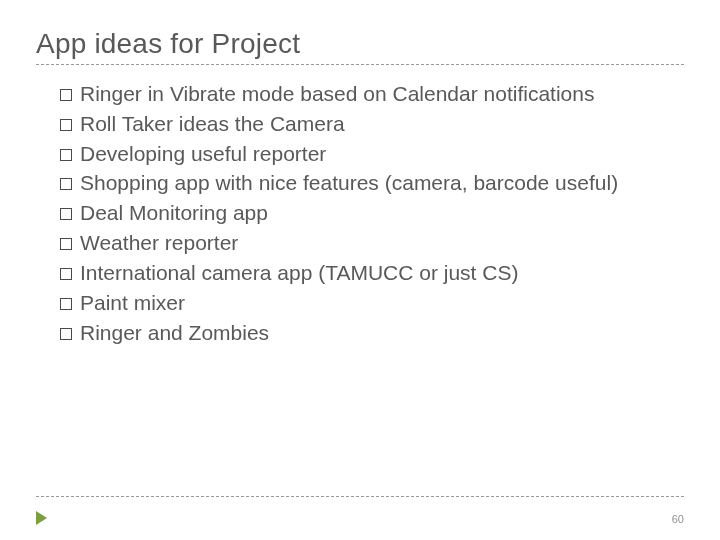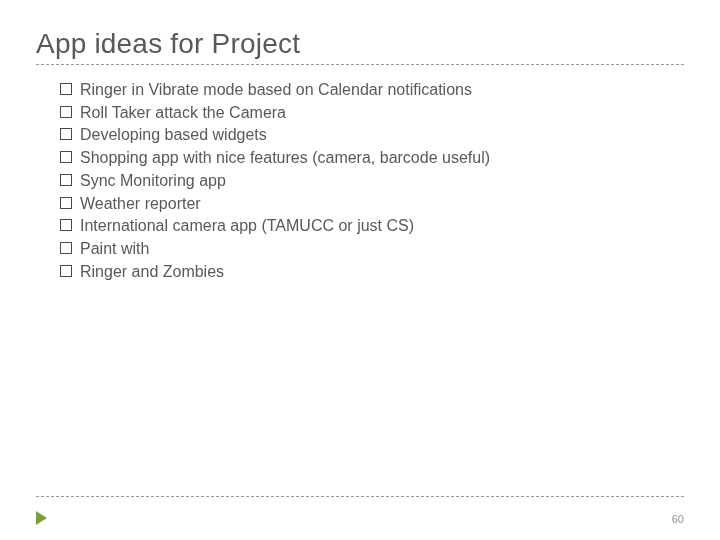--- a/index.html
+++ b/index.html
@@ -30,21 +30,21 @@
     color: var(--heading-gray);
     margin: 0 0 4px 0;
     letter-spacing: 0.2px;
   }
   .title-underline {
     border: none;
     border-top: 1.5px dashed #9a9a9a;
     margin: 4px 0 14px 0;
   }
   .content {
-    font-size: 16px;
+    font-size: 21px;
     line-height: 1.42;
     color: var(--text-gray);
     padding-left: 4px;
   }
   .item {
     display: block;
     
     padding-left: 44px;
     text-indent: -24px;
     margin: 0;
@@ -88,27 +88,27 @@
 </head>
 <body>
 
 <div class="slide">
 
   <h1 class="title">App ideas for Project</h1>
   <hr class="title-underline">
 
   <div class="content">
     <div class="item"><span class="bullet"></span><span>Ringer in Vibrate mode based on Calendar notifications</span></div>
-    <div class="item"><span class="bullet"></span><span>Roll Taker attack the Camera</span></div>
-    <div class="item"><span class="bullet"></span><span>Developing based widgets</span></div>
+    <div class="item"><span class="bullet"></span><span>Roll Taker ideas the Camera</span></div>
+    <div class="item"><span class="bullet"></span><span>Developing useful reporter</span></div>
     <div class="item"><span class="bullet"></span><span>Shopping app with nice features (camera, barcode useful)</span></div>
-    <div class="item"><span class="bullet"></span><span>Sync Monitoring app</span></div>
+    <div class="item"><span class="bullet"></span><span>Deal Monitoring app</span></div>
     <div class="item"><span class="bullet"></span><span>Weather reporter</span></div>
     <div class="item"><span class="bullet"></span><span>International camera app (TAMUCC or just CS)</span></div>
-    <div class="item"><span class="bullet"></span><span>Paint with</span></div>
+    <div class="item"><span class="bullet"></span><span>Paint mixer</span></div>
     <div class="item"><span class="bullet"></span><span>Ringer and Zombies</span></div>
   </div>
 
   <hr class="bottom-underline">
   <div class="page-marker"></div>
   <div class="page-number">60</div>
 
 </div>
 
 </body></html>

